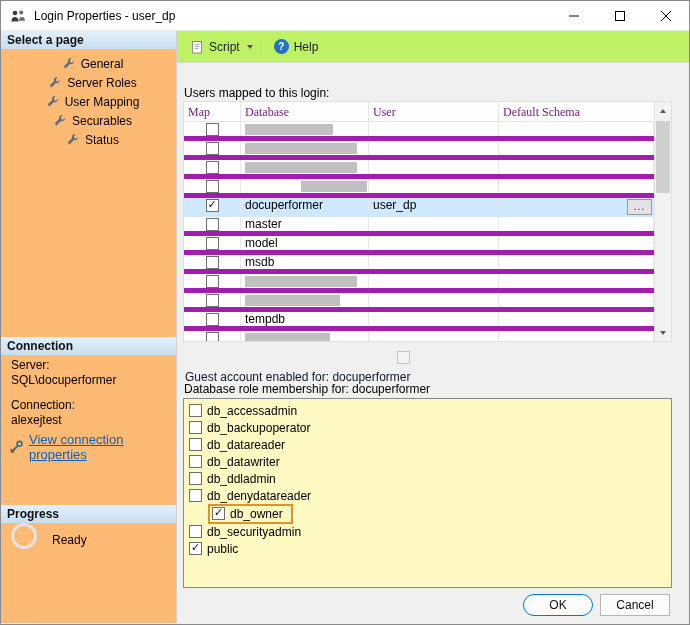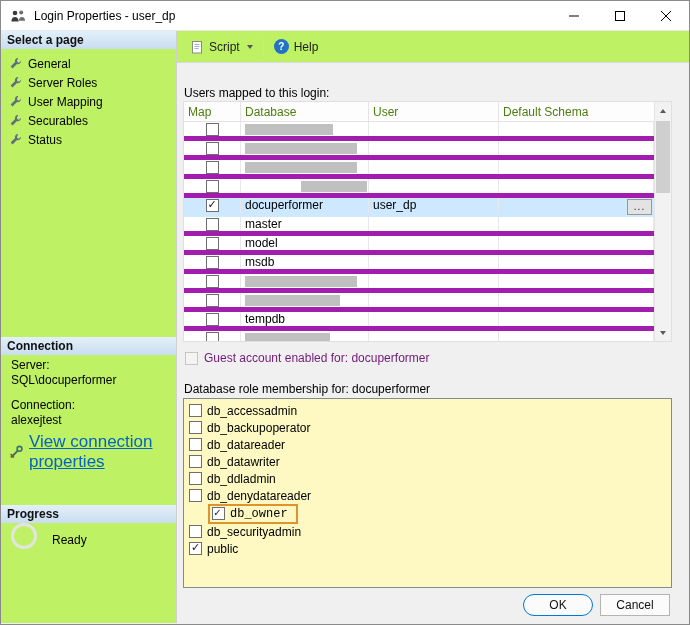--- a/index.html
+++ b/index.html
@@ -11,55 +11,55 @@
   .titlebar { height:30px; background:#ffffff; display:flex; align-items:center; padding-left:9px; border-bottom:1px solid #e9e9e9; }
   .title-icon { width:16px; height:16px; margin-right:8px; flex:none; }
   .title-text { font-size:12px; color:#000; flex:1; white-space:nowrap; }
   .win-controls { display:flex; height:29px; }
   .win-btn { width:46px; height:29px; display:flex; align-items:center; justify-content:center; }
 
   
   .dlg-body { display:flex; height:592px; }
 
   
-  .sidebar { width:176px; background:#bef264; border-right:1px solid #d0d0d0; position:relative; font-size:12px; flex:none; }
+  .sidebar { width:176px; background:#fdba74; border-right:1px solid #d0d0d0; position:relative; font-size:12px; flex:none; }
   .section-header { height:18px; background:linear-gradient(var(--header-blue-top),var(--header-blue-bottom)); display:flex; align-items:center; padding-left:6px; font-weight:bold; font-size:12px; color:#111; }
   .hdr-select { position:absolute; top:0; left:0; right:0; }
   .hdr-connection { position:absolute; top:306px; left:0; right:0; }
   .hdr-progress { position:absolute; top:474px; left:0; right:0; }
   .page-list { position:absolute; top:23px; left:0; right:0; }
-  .page-item { height:19px; display:flex; align-items:center; gap:6px; padding-left:8px; cursor:default; white-space:nowrap; }
+  .page-item { height:19px; display:flex; align-items:center; gap:6px; padding-left:8px; cursor:default; white-space:nowrap;justify-content:center; }
   .page-icon { width:13px; height:13px; flex:none; display:flex; }
   .conn-block { position:absolute; top:327px; left:10px; right:4px; }
   .conn-label { margin-bottom:1px; }
   .conn-value { margin-bottom:11px; }
   .link-row { position:absolute; top:401px; left:8px; display:flex; align-items:center; gap:5px; }
   .prop-icon { width:15px; height:14px; display:flex; flex:none; }
-  .link { color:var(--link-blue); text-decoration:underline; font-size:17px; cursor:pointer; }
+  .link { color:var(--link-blue); text-decoration:underline; font-size:13px; cursor:pointer; }
   .progress-row { position:absolute; top:492px; left:10px; display:flex; align-items:center; gap:15px; }
   .spinner { width:26px; height:26px; border-radius:50%; border:3px solid #e3e3e3; }
   .ready { margin-top:7px; font-size:12px; }
 
   
   .main { flex:1; display:flex; flex-direction:column; background:#f0f0f0; }
   .toolbar { height:32px; background:#bef264; border-bottom:1px solid #d9d9d9; display:flex; align-items:center; padding-left:7px; flex:none; }
   .tool-btn { display:flex; align-items:center; gap:5px; padding:4px 6px; font-size:12px; color:#222; cursor:default; }
   .caret-down { width:0; height:0; border-left:3.5px solid transparent; border-right:3.5px solid transparent; border-top:4px solid #555; margin-left:2px; }
   .tool-sep { width:1px; height:20px; background:#d5d5d5; margin:0 4px; }
   .script-icon { width:14px; height:14px; display:flex; }
   .help-circle { width:15px; height:15px; border-radius:50%; background:#2273c3; color:#fff; display:flex; align-items:center; justify-content:center; font-size:10px; font-weight:bold; flex:none; }
   .help-circle::after { content:"?"; }
 
   .content { position:relative; flex:1; font-size:12px; }
   .users-label { position:absolute; left:7px; top:23px; }
 
   
   .grid { position:absolute; left:6px; top:38px; width:489px; height:241px; background:#fff; border:1px solid #e0e0e0; }
   .grid-header { position:absolute; top:0; left:0; right:17px; height:20px; display:flex; border-bottom:1px solid #e4e4e4; background:#fdfdfd; }
-  .gh-cell { border-right:1px solid #e4e4e4; padding:3px 4px 0; color:#4d7c0f; overflow:hidden; white-space:nowrap; }
+  .gh-cell { border-right:1px solid #e4e4e4; padding:3px 4px 0; color:#701a75; overflow:hidden; white-space:nowrap;font-family:Liberation Serif, serif; }
   .col-map { width:57px; flex:none; }
   .col-db { width:128px; flex:none; }
   .col-user { width:130px; flex:none; }
   .col-schema { flex:1; border-right:none; }
   .grid-rows { position:absolute; top:20px; left:0; right:17px; bottom:0; overflow:hidden; }
   .grid-row { height:19px; display:flex; position:relative; border-bottom:5px solid #a21caf; }
   .grid-row.selected { background:var(--row-highlight); border-bottom-color:var(--row-highlight); }
   .g-cell { border-right:1px solid #e8e8e8; display:flex; align-items:center; padding:0 4px; overflow:hidden; white-space:nowrap; }
   .g-cell.col-map { justify-content:center; padding:0; }
   .redacted { height:11px; background:var(--redacted-gray); display:inline-block; flex:none; }
@@ -70,27 +70,27 @@
   .sb-down { bottom:0; }
   .tri-up { width:0; height:0; border-left:3.5px solid transparent; border-right:3.5px solid transparent; border-bottom:4px solid #5a5a5a; }
   .tri-down { width:0; height:0; border-left:3.5px solid transparent; border-right:3.5px solid transparent; border-top:4px solid #5a5a5a; }
   .sb-thumb { position:absolute; left:1px; width:14px; top:19px; height:72px; background:#cfcfcf; }
 
   
   .checkbox { width:13px; height:13px; border:1px solid #6e6e6e; background:#fff; position:relative; flex:none; }
   .checkbox.checked::after { content:"✓"; position:absolute; left:1px; top:-2px; font-size:11px; color:#111; }
   .checkbox.disabled { border-color:#c6c6c6; background:#f4f4f4; }
 
-  .guest-row { position:absolute; left:8px; top:288px; display:flex; gap:6px; align-items:flex-end; color:#701a75; }
+  .guest-row { position:absolute; left:8px; top:288px; display:flex; gap:6px; align-items:flex-end; color:#0f172a;flex-direction:column; }
   .role-label { position:absolute; left:7px; top:319px; color:#000; }
   .rolebox { position:absolute; left:6px; top:335px; width:489px; height:190px; background:#fef9c3; border:1px solid #848a92; padding-top:3px; overflow:hidden; }
   .role-item { height:17px; display:flex; align-items:center; padding-left:5px; }
   .role-inner { display:flex; align-items:center; gap:5px; }
   .role-item.highlighted { height:19px; }
-  .role-item.highlighted .role-inner { margin-left:19px; border:2px solid var(--annotation-orange); padding:1px 8px 1px 2px;font-family:Liberation Mono, monospace; }
+  .role-item.highlighted .role-inner { margin-left:19px; border:2px solid var(--annotation-orange); padding:1px 8px 1px 2px; }
 
   
   .btn { position:absolute; width:70px; height:22px; background:#fbfbfb; border:1px solid #b4b4b4; display:flex; align-items:center; justify-content:center; font-size:12px; color:#111; }
   .btn-ok { left:346px; top:531px; border-color:var(--accent);border-radius:11px; }
   .btn-cancel { left:423px; top:531px; }
 </style>
 </head>
 <body>
 
 <div class="window">

